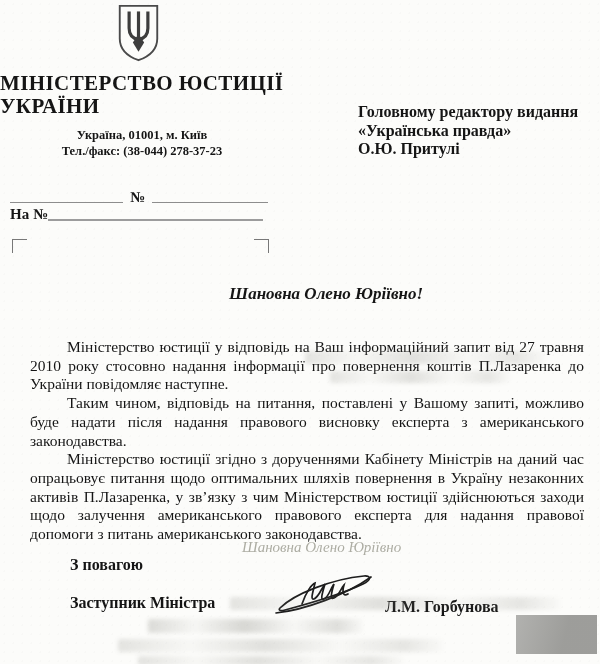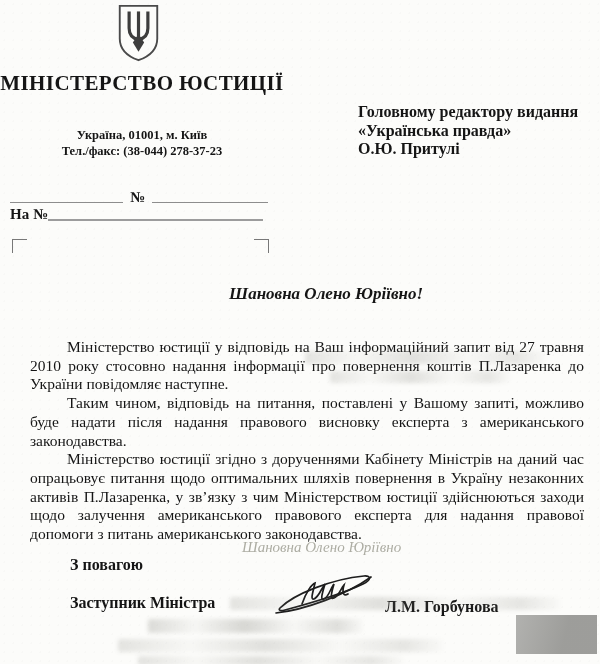--- a/index.html
+++ b/index.html
@@ -7,21 +7,21 @@
     position:relative;width:600px;height:664px;margin:0 auto;
     background:var(--paper,#fcfcfa);
     background-image:radial-gradient(rgba(60,60,55,0.02) 1px, transparent 1px);
     background-size:9px 9px;
     font-family:"Liberation Serif","DejaVu Serif",serif;
     color:var(--ink,#151515);
     overflow:hidden;
   }
   
   .emblem{position:absolute;left:116px;top:3px;width:45px;height:60px;}
-  .ministry-title{position:absolute;left:0;top:72px;width:284px;text-align:center;
+  .ministry-title{position:absolute;left:0;top:72px;width:284px;
     font-weight:bold;font-size:21px;line-height:23px;letter-spacing:.4px;}
   .hq-address{position:absolute;left:0;top:128px;width:284px;text-align:center;
     font-weight:bold;font-size:12.5px;line-height:15.5px;}
   .recipient{position:absolute;left:358px;top:103px;font-weight:bold;
     font-size:16px;line-height:18.5px;font-family:Liberation Serif, serif;}
   
   .rule{position:absolute;height:1px;background:var(--rule,#8d8d8d);}
   .rule.thick{height:2px;background:#9c9c9c;}
   .ref-label{position:absolute;font-weight:bold;font-size:15px;}
   .crop-corner{position:absolute;width:14px;height:13px;}
@@ -63,20 +63,21 @@
         <path d="M14,9 V27 C14,34 18,38 24,39"></path>
         <path d="M34,9 V27 C34,34 30,38 24,39"></path>
         <path d="M24,9 V36"></path>
       </g>
       <path d="M24,33 L18,42 L24,52 L30,42 Z" fill="#3d3d3d"></path>
     </svg>
   </div>
 
   <div class="ministry-title">
     <div>МІНІСТЕРСТВО ЮСТИЦІЇ</div>
+    <div>УКРАЇНИ</div>
   </div>
 
   <div class="hq-address">
     <div>Україна, 01001, м. Київ</div>
     <div>Тел./факс: (38-044) 278-37-23</div>
   </div>
 
   <div class="recipient">
     <div>Головному редактору видання</div>
     <div>«Українська правда»</div>

